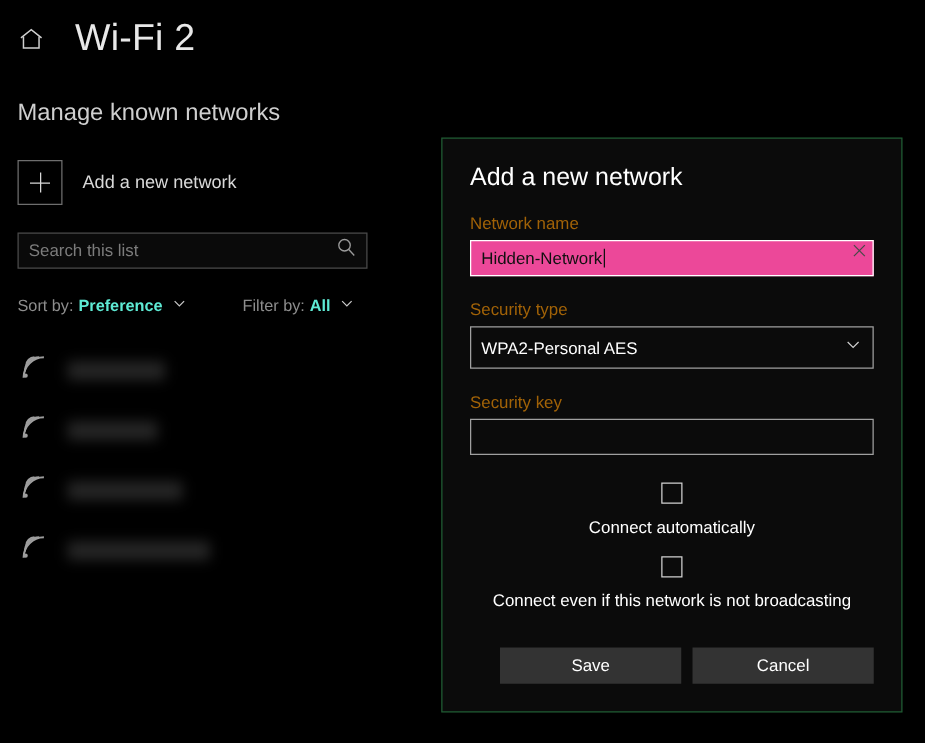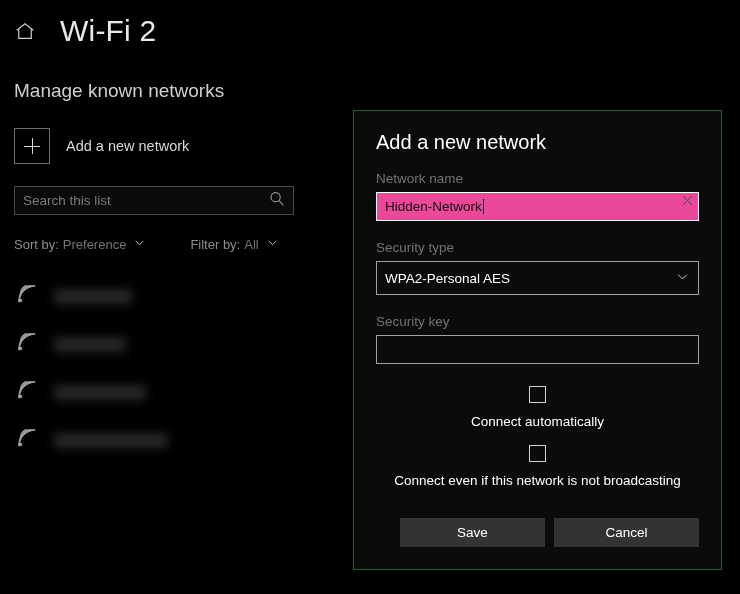--- a/index.html
+++ b/index.html
@@ -123,21 +123,21 @@
     position: absolute;
     left: 14px;
     top: 236px;
     display: flex;
     align-items: center;
     font-size: 13px;
   }
   .sf-group { display: flex; align-items: center; gap: 4px; }
   .sf-group + .sf-group { margin-left: 44px; }
   .sf-key { color: #8d8d8d; }
-  .sf-val { color: #737373; }
+  .sf-val { color: #5eead4; font-weight: bold; }
   .chev-small {
     width: 13px; height: 13px;
     color: #c9c9c9;
     margin-left: 3px;
   }
 
   
   .net-list {
     position: absolute;
     left: 14px;
@@ -179,21 +179,21 @@
   .dialog-title {
     font-size: 20px;
     font-weight: 400;
     color: #ffffff;
     margin: 0 0 18px 0;
     line-height: 1.1;
   }
 
   .field-label {
     font-size: 13.5px;
-    color: #737373;
+    color: #a16207;
     margin-bottom: 6px;
   }
 
   
   .input-white {
     height: 29px;
     background: #ec4899;
     border: 1px solid #ffffff;
     box-sizing: border-box;
     display: flex;

